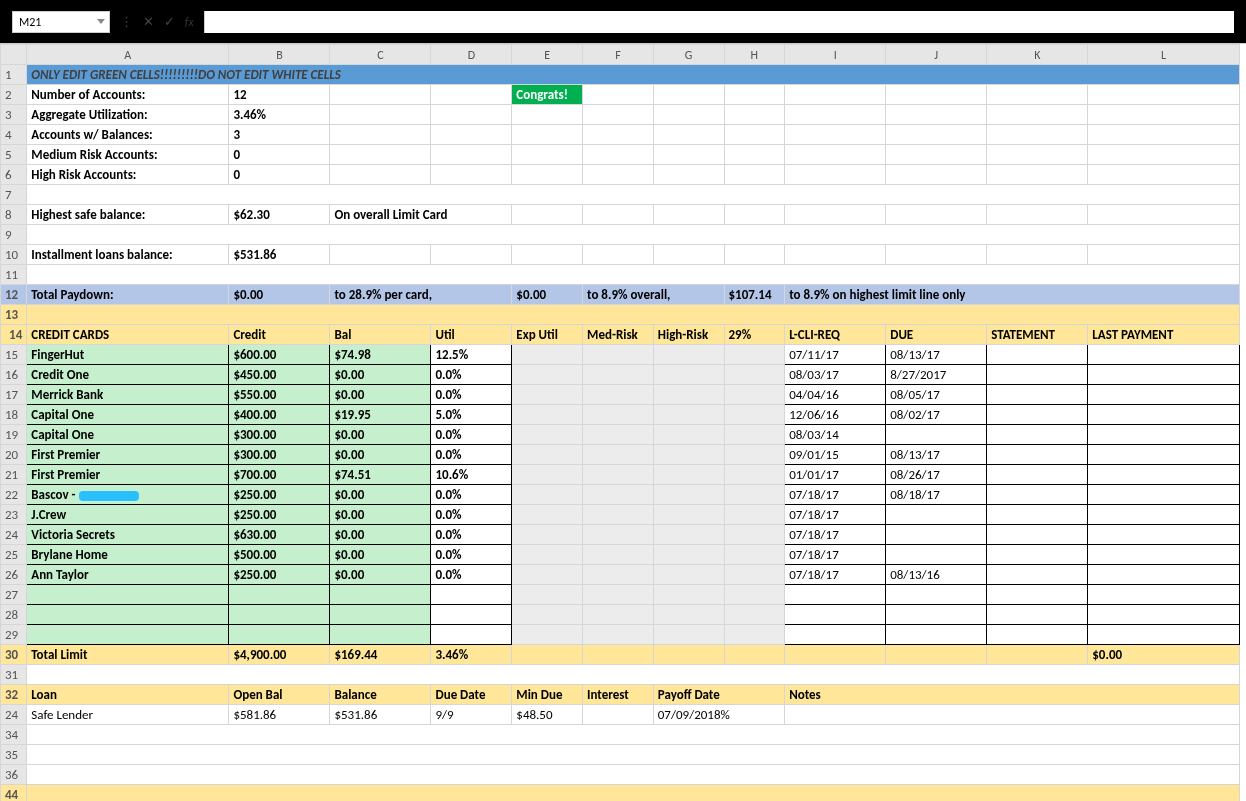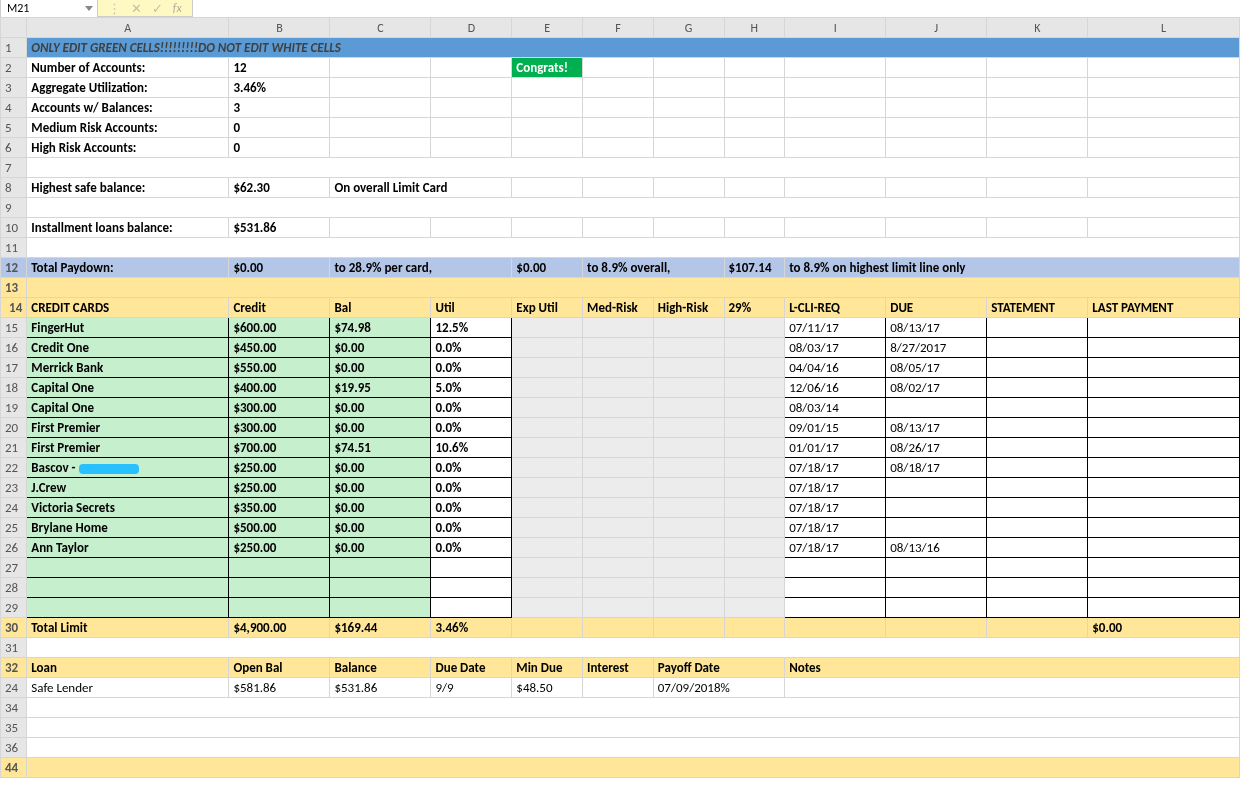--- a/index.html
+++ b/index.html
@@ -6,26 +6,26 @@
   body {
     font-family: Calibri, Arial, sans-serif;
     font-size: 13px;
     background: #fff;
     width: 1246px;
     height: 801px;
     overflow: hidden;
   }
   
   .formula-bar {
-    height: 17px;
+    height: 44px;
     display: flex;
     align-items: center;
     border-bottom: 1px solid #ccc;
-    background: #fef9c3;
-    padding: 2px 0;
+    background: #000000;
+    padding: 2px 12px;
   }
   .name-box {
     width: 98px;
     height: 22px;
     border: 1px solid #ccc;
     background: #fff;
     display: flex;
     align-items: center;
     padding-left: 6px;
     font-size: 12px;
@@ -459,21 +459,21 @@
           <td class="grey"></td>
           <td class="grey"></td>
           <td class="dark-border center">07/18/17</td>
           <td class="dark-border center"></td>
           <td class="dark-border"></td>
           <td class="dark-border"></td>
         </tr>
         <tr>
           <td class="rowhdr">24</td>
           <td class="green dark-border bold">Victoria Secrets</td>
-          <td class="green dark-border bold right">$350.00</td>
+          <td class="green dark-border bold right">$630.00</td>
           <td class="green dark-border bold right">$0.00</td>
           <td class="dark-border bold right">0.0%</td>
           <td class="grey"></td>
           <td class="grey"></td>
           <td class="grey"></td>
           <td class="grey"></td>
           <td class="dark-border center">07/18/17</td>
           <td class="dark-border center"></td>
           <td class="dark-border"></td>
           <td class="dark-border"></td>

